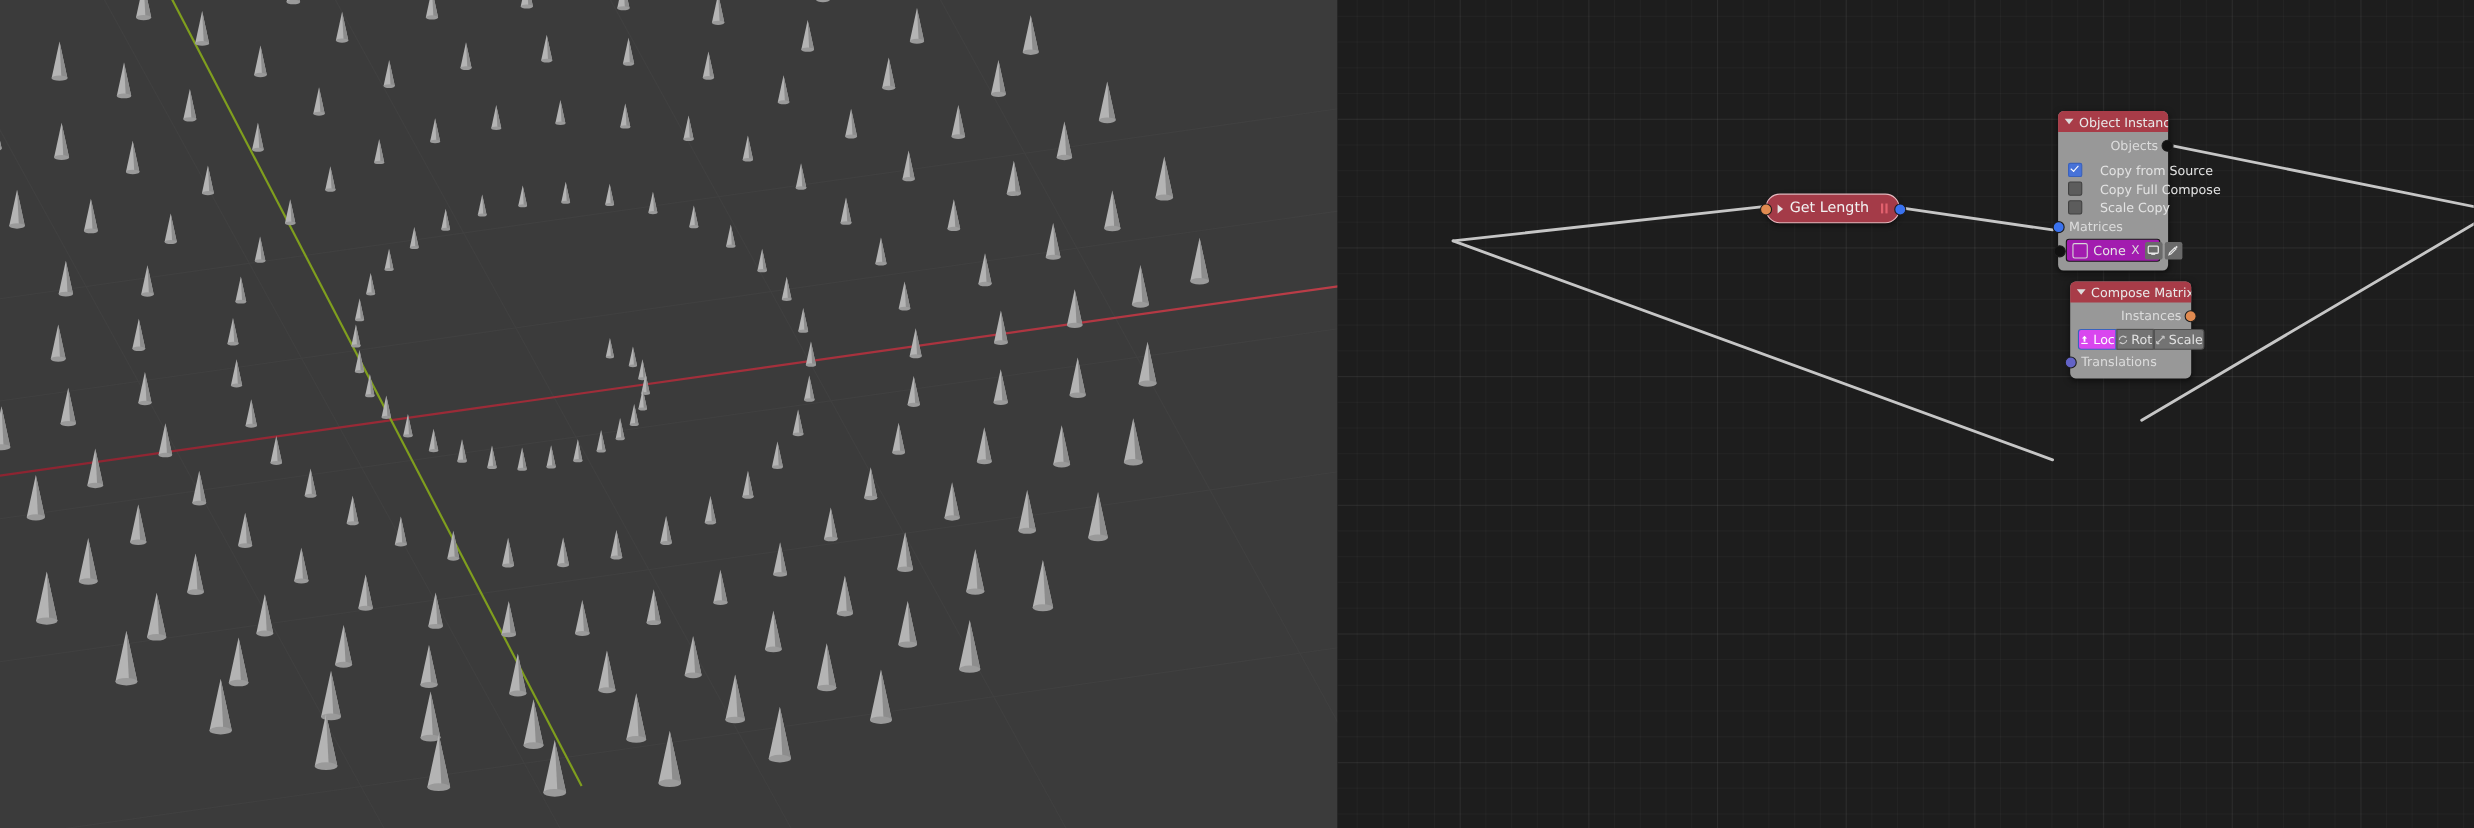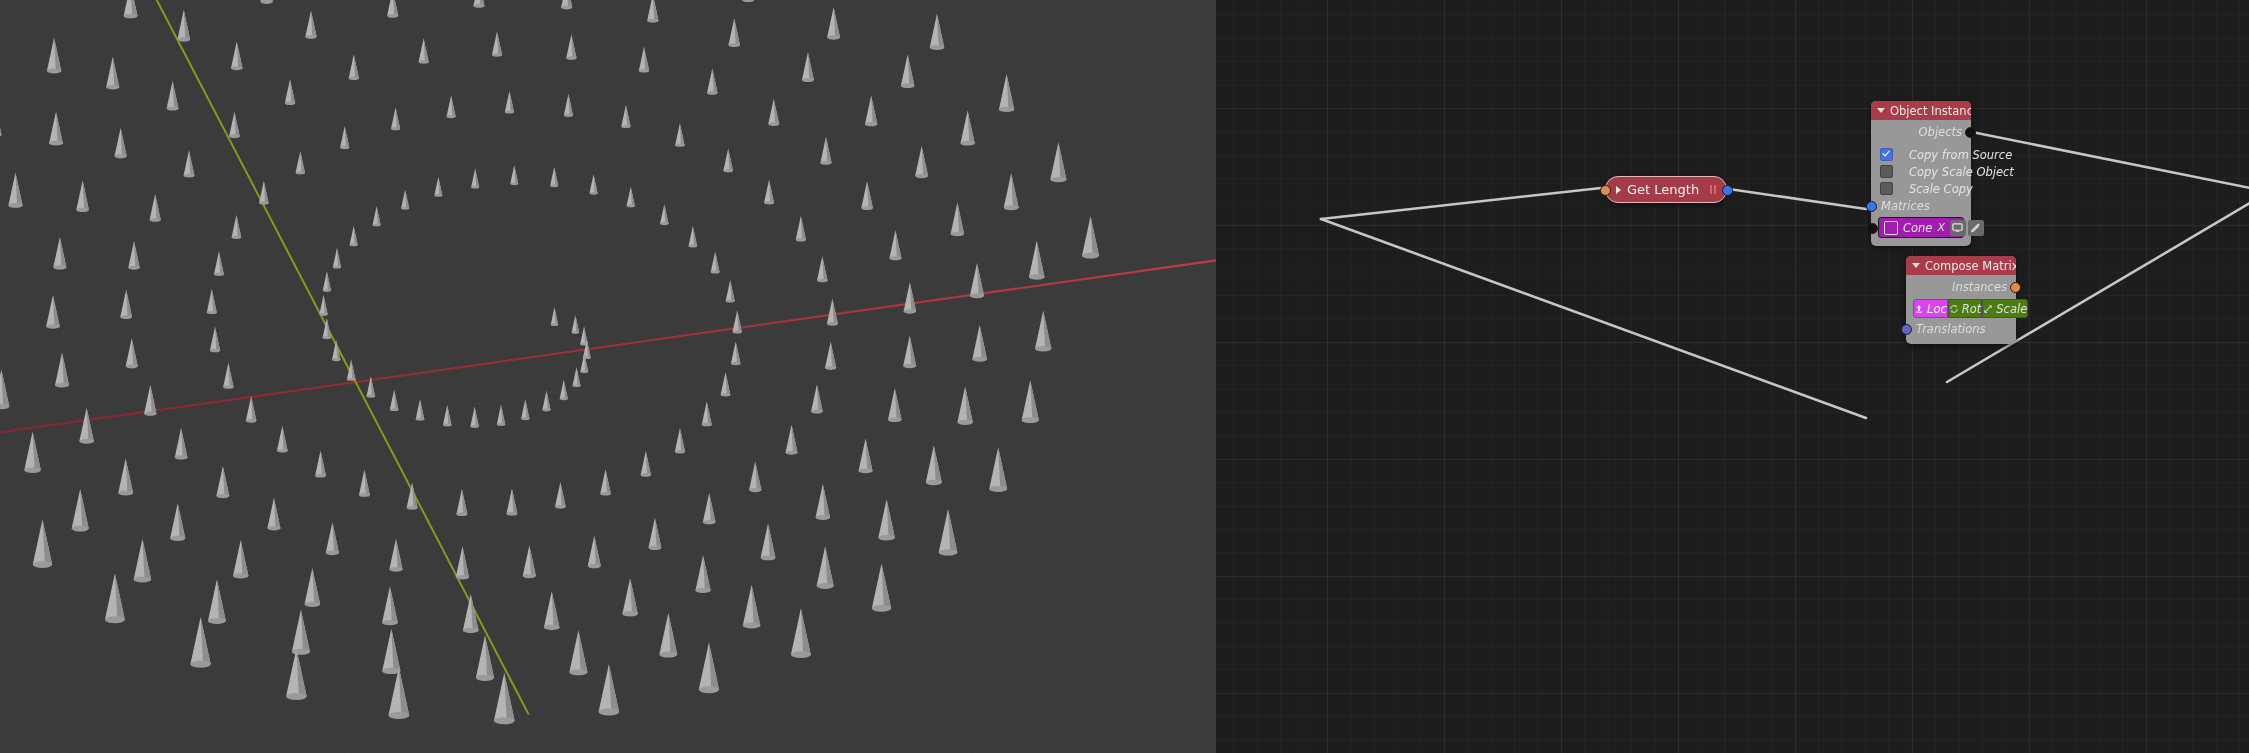--- a/index.html
+++ b/index.html
@@ -29,21 +29,21 @@
     background-position:-6px -9px,-6px -9px,-6px -9px,-6px -9px;}
   #links{position:absolute;left:0;top:0;width:1033px;height:753px;pointer-events:none;}
 
   .node{position:absolute;border-radius:5px;background:#989898;
      box-shadow:0 2px 6px rgba(0,0,0,.55);overflow:visible;}
   .node-head{height:19px;border-radius:5px 5px 0 0;background:#a83c48;
      display:flex;align-items:center;padding:0 6px;gap:5px;
      font-size:11.5px;color:#e9e9e9;white-space:nowrap;overflow:hidden;}
   .tri{width:0;height:0;border-left:4px solid transparent;border-right:4px solid transparent;
      border-top:5px solid #dcdcdc;flex:none;}
-  .node-body{padding:3px 0 7px 0;font-style:italic;}
+  .node-body{padding:3px 0 7px 0;}
 
   .sockrow{position:relative;height:17px;display:flex;align-items:center;
      font-size:11.5px;color:#dcdcdc;white-space:nowrap;}
   .sockrow.out{justify-content:flex-end;padding-right:9px;}
   .sockrow.in{justify-content:flex-start;padding-left:10px;}
   .sock{position:absolute;width:9px;height:9px;border-radius:50%;
      border:1px solid #1c1c1c;top:50%;margin-top:-4.5px;}
   .sock.left{left:-5px;} .sock.right{right:-5px;}
   .s-matrix{background:#e08a50;} .s-vector{background:#6363c7;}
   .s-int{background:#3a72ef;}
@@ -60,21 +60,21 @@
      background:#a21caf;border:1px solid #191919;display:flex;align-items:center;
      font-size:11.5px;color:#e6e6e6;}
   .objicon{width:12px;height:12px;margin:0 5px 0 5px;border:1.6px solid #d8d8d8;border-radius:2px;flex:none;}
   .objname{flex:1;}
   .xbtn{padding:0 5px;color:#ddd;font-size:11px;}
   .minibtn{width:16px;height:16px;margin-right:2px;border-radius:2px;background:#6a6a6a;
      display:flex;align-items:center;justify-content:center;flex:none;}
 
   .lrs{display:flex;margin:4px 7px 2px 7px;height:19px;}
   .lrs > div{flex:1;display:flex;align-items:center;justify-content:center;gap:3px;
-     font-size:11.5px;color:#e2e2e2;background:#4d7c0f;border:1px solid #4e4e4e;}
+     font-size:11.5px;color:#e2e2e2;background:#737373;border:1px solid #4e4e4e;}
   .lrs > div:first-child{border-radius:3px 0 0 3px;background:#d946ef;border-color:#3a62bd;color:#fff;}
   .lrs > div:last-child{border-radius:0 3px 3px 0;}
 
   
   #node-getlength{position:absolute;height:25px;border-radius:13px;
      background:#a43b48;border:1.5px solid #e6b9bf;display:flex;align-items:center;
      padding:0 10px;gap:6px;box-shadow:0 2px 5px rgba(0,0,0,.5);}
   #node-getlength .ptri{width:0;height:0;border-top:4px solid transparent;
      border-bottom:4px solid transparent;border-left:5px solid #e4e4e4;}
   .pill-label{font-size:13px;color:#f2f2f2;white-space:nowrap;}
@@ -1101,21 +1101,21 @@
           <span>Objects</span>
           <span class="sock right s-geo"></span>
         </div>
         <div style="height:6px;"></div>
         <div class="cbrow">
           <span class="cb on"></span>
           <span>Copy from Source</span>
         </div>
         <div class="cbrow">
           <span class="cb"></span>
-          <span>Copy Scale Object</span>
+          <span>Copy Full Compose</span>
         </div>
         <div class="cbrow">
           <span class="cb"></span>
           <span>Scale Copy</span>
         </div>
         <div class="sockrow in">
           <span class="sock left s-int"></span>
           <span>Matrices</span>
         </div>
         <div class="objfield">
@@ -1132,21 +1132,21 @@
           <span class="minibtn">
             <svg width="11" height="11" viewBox="0 0 12 12">
                 <path d="M9.5 1.5l1.2 1.2-1.6 1.6-1.2-1.2z" fill="#e8e8e8"></path>
                 <path d="M7.6 3.6L2.6 8.6 2 10.4l1.8-.6 5-5z" fill="none" stroke="#e8e8e8" stroke-width="1.2"></path>
               </svg>
           </span>
         </div>
       </div>
     </div>
 
-    <div class="node" id="node-compose" style="left:690px;top:256px;width:110px;">
+    <div class="node" id="node-compose" style="left:666px;top:256px;width:110px;">
       <div class="node-head">
         <span class="tri"></span>
         <span>Compose Matrix</span>
       </div>
       <div class="node-body">
         <div class="sockrow out">
           <span>Instances</span>
           <span class="sock right s-matrix"></span>
         </div>
         <div class="lrs">

